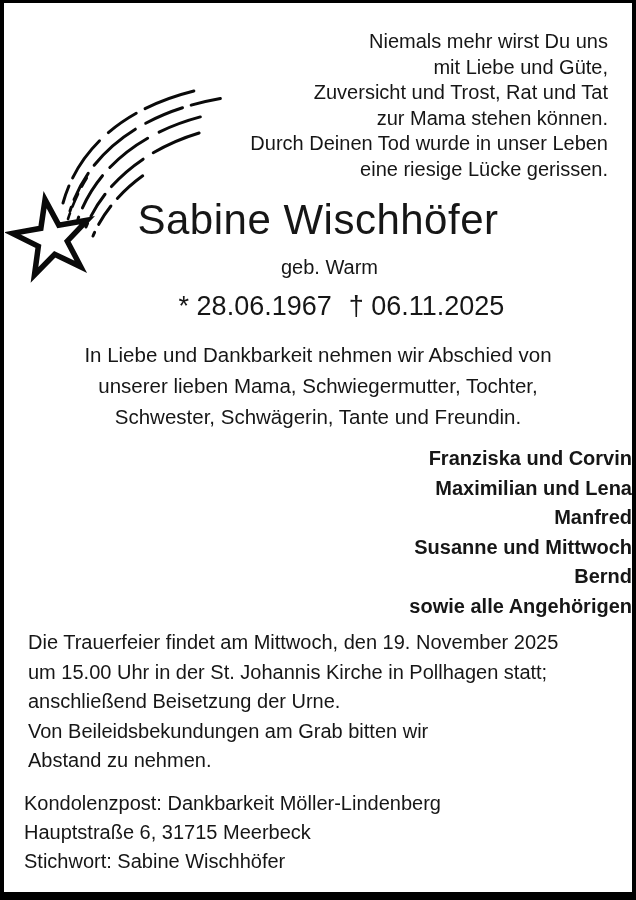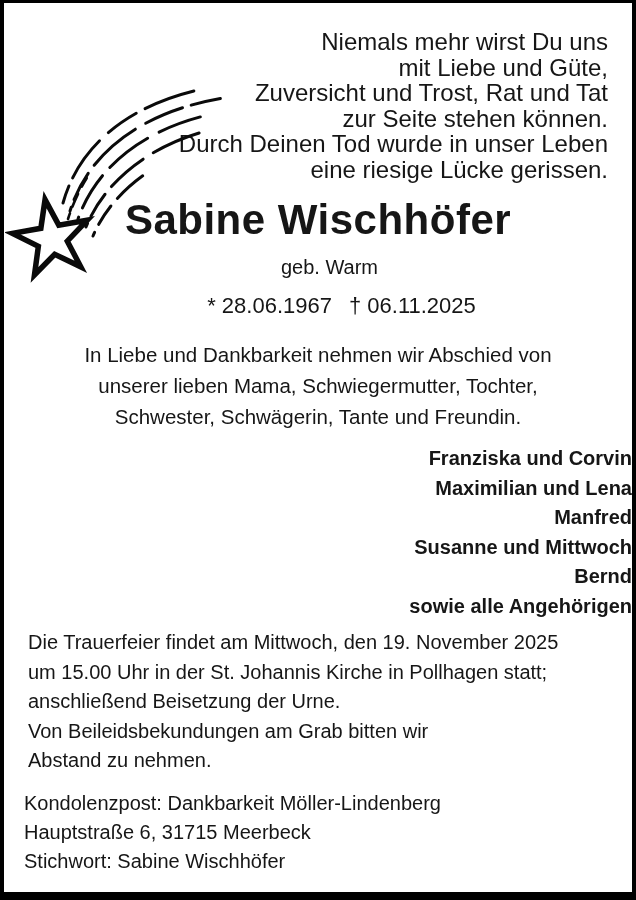--- a/index.html
+++ b/index.html
@@ -18,51 +18,51 @@
     border-top: 3px solid #000;
     border-bottom: 8px solid #000;
     overflow: hidden;
     font-family: "Liberation Sans", sans-serif;
     color: #161616;
   }
   .poem {
     margin-top: 26px;
     padding-right: 24px;
     text-align: right;
-    font-size: 24px;
+    font-size: 20px;
     line-height: 25.5px;
     white-space: nowrap;
   }
   .star-art {
     position: absolute;
     left: 1px;
     top: 66px;
     width: 262px;
     height: 222px;
     pointer-events: none;
   }
   .deceased-name {
     margin-top: 12px;
     text-align: center;
     font-size: 42px;
     line-height: 52px;
-    font-weight: bold;
+    font-weight: normal;
     letter-spacing: 0.5px;
   }
   .maiden-name {
     margin-top: 8px;
     text-align: center;
     font-size: 20px;
     line-height: 26px;
     padding-left: 23px;
   }
   .dates {
     margin-top: 13px;
     text-align: center;
-    font-size: 22px;
+    font-size: 27px;
     line-height: 26px;
     padding-left: 47px;
   }
   .dates .birth { margin-right: 17px; }
   .farewell {
     margin-top: 20px;
     text-align: center;
     font-size: 20.5px;
     line-height: 31px;
   }
@@ -106,21 +106,21 @@
       <path d="M 81 158 C 104 101, 168 61, 242 55" stroke-dasharray="8 8 26 10 42 12 50 200" stroke-dashoffset="4"></path>
       <path d="M 88 167 C 108 120, 158 84, 220 72" stroke-dasharray="12 9 22 10 34 200" stroke-dashoffset="8"></path>
       <path d="M 63 150 C 74 116, 92 90, 114 72" stroke-dasharray="6 7 14 8 10 120" stroke-width="2.6"></path>
     </g>
   </svg>
 
   <div class="poem">
       <div>Niemals mehr wirst Du uns</div>
       <div>mit Liebe und Güte,</div>
       <div>Zuversicht und Trost, Rat und Tat</div>
-      <div>zur Seite stehen können.</div>
+      <div>zur Mama stehen können.</div>
       <div>Durch Deinen Tod wurde in unser Leben</div>
       <div>eine riesige Lücke gerissen.</div>
     </div>
 
   <div class="deceased-name">Sabine Wischhöfer</div>
 
   <div class="maiden-name">geb. Warm</div>
 
   <div class="dates">
     <span class="birth">* 28.06.1967</span><span>† 06.11.2025</span>

